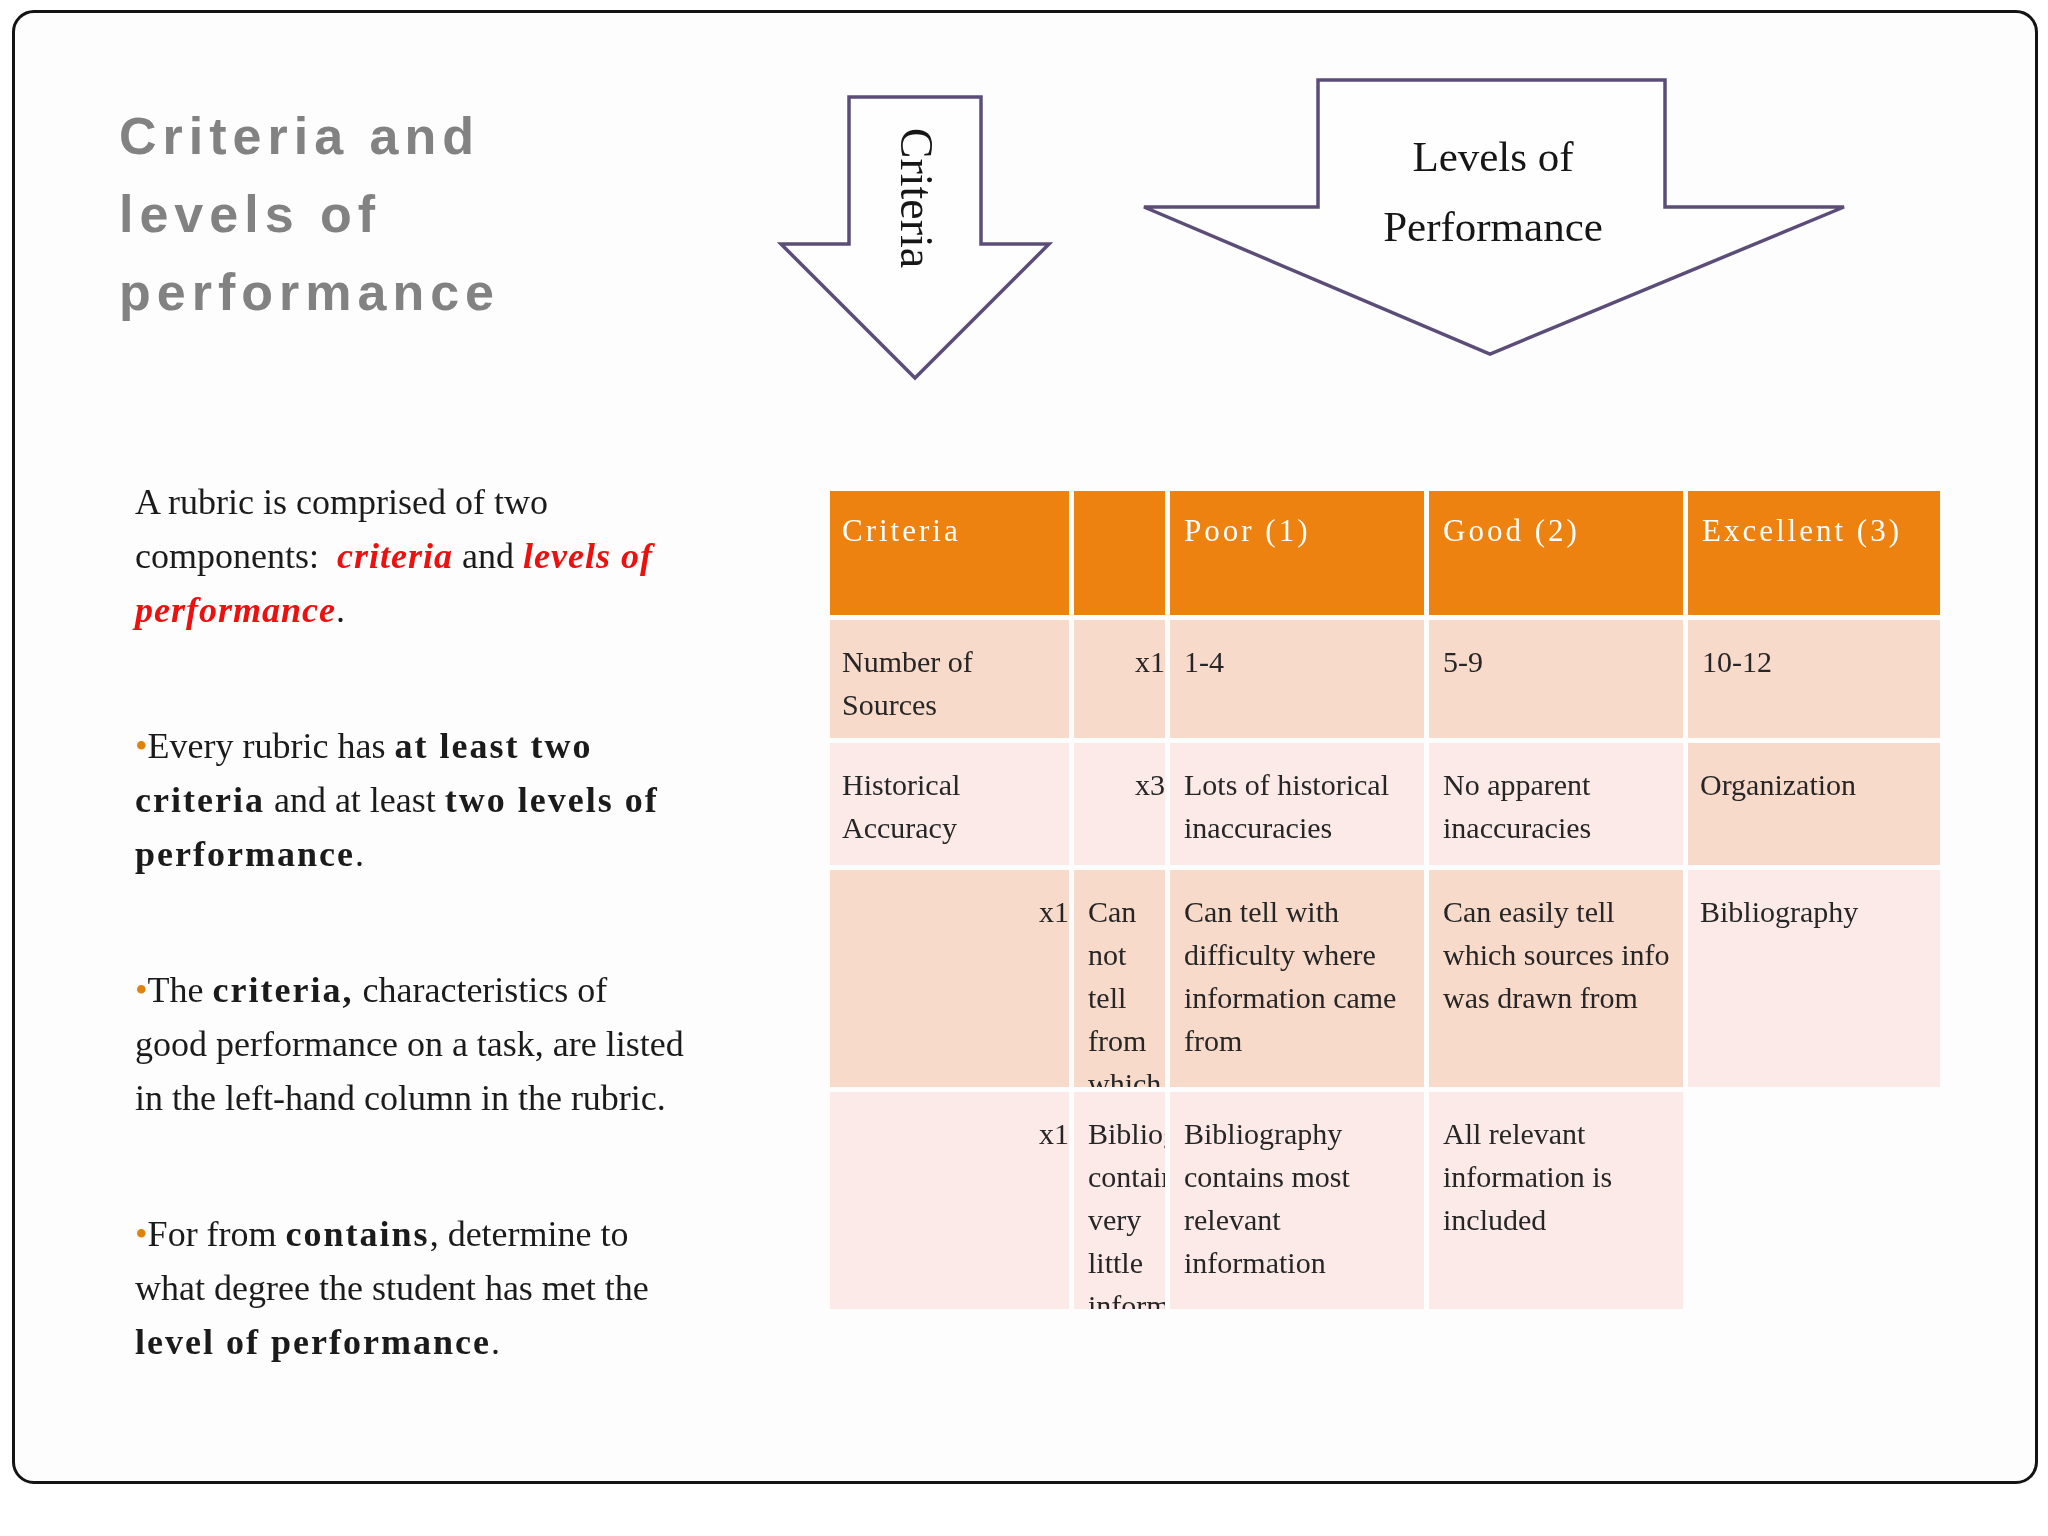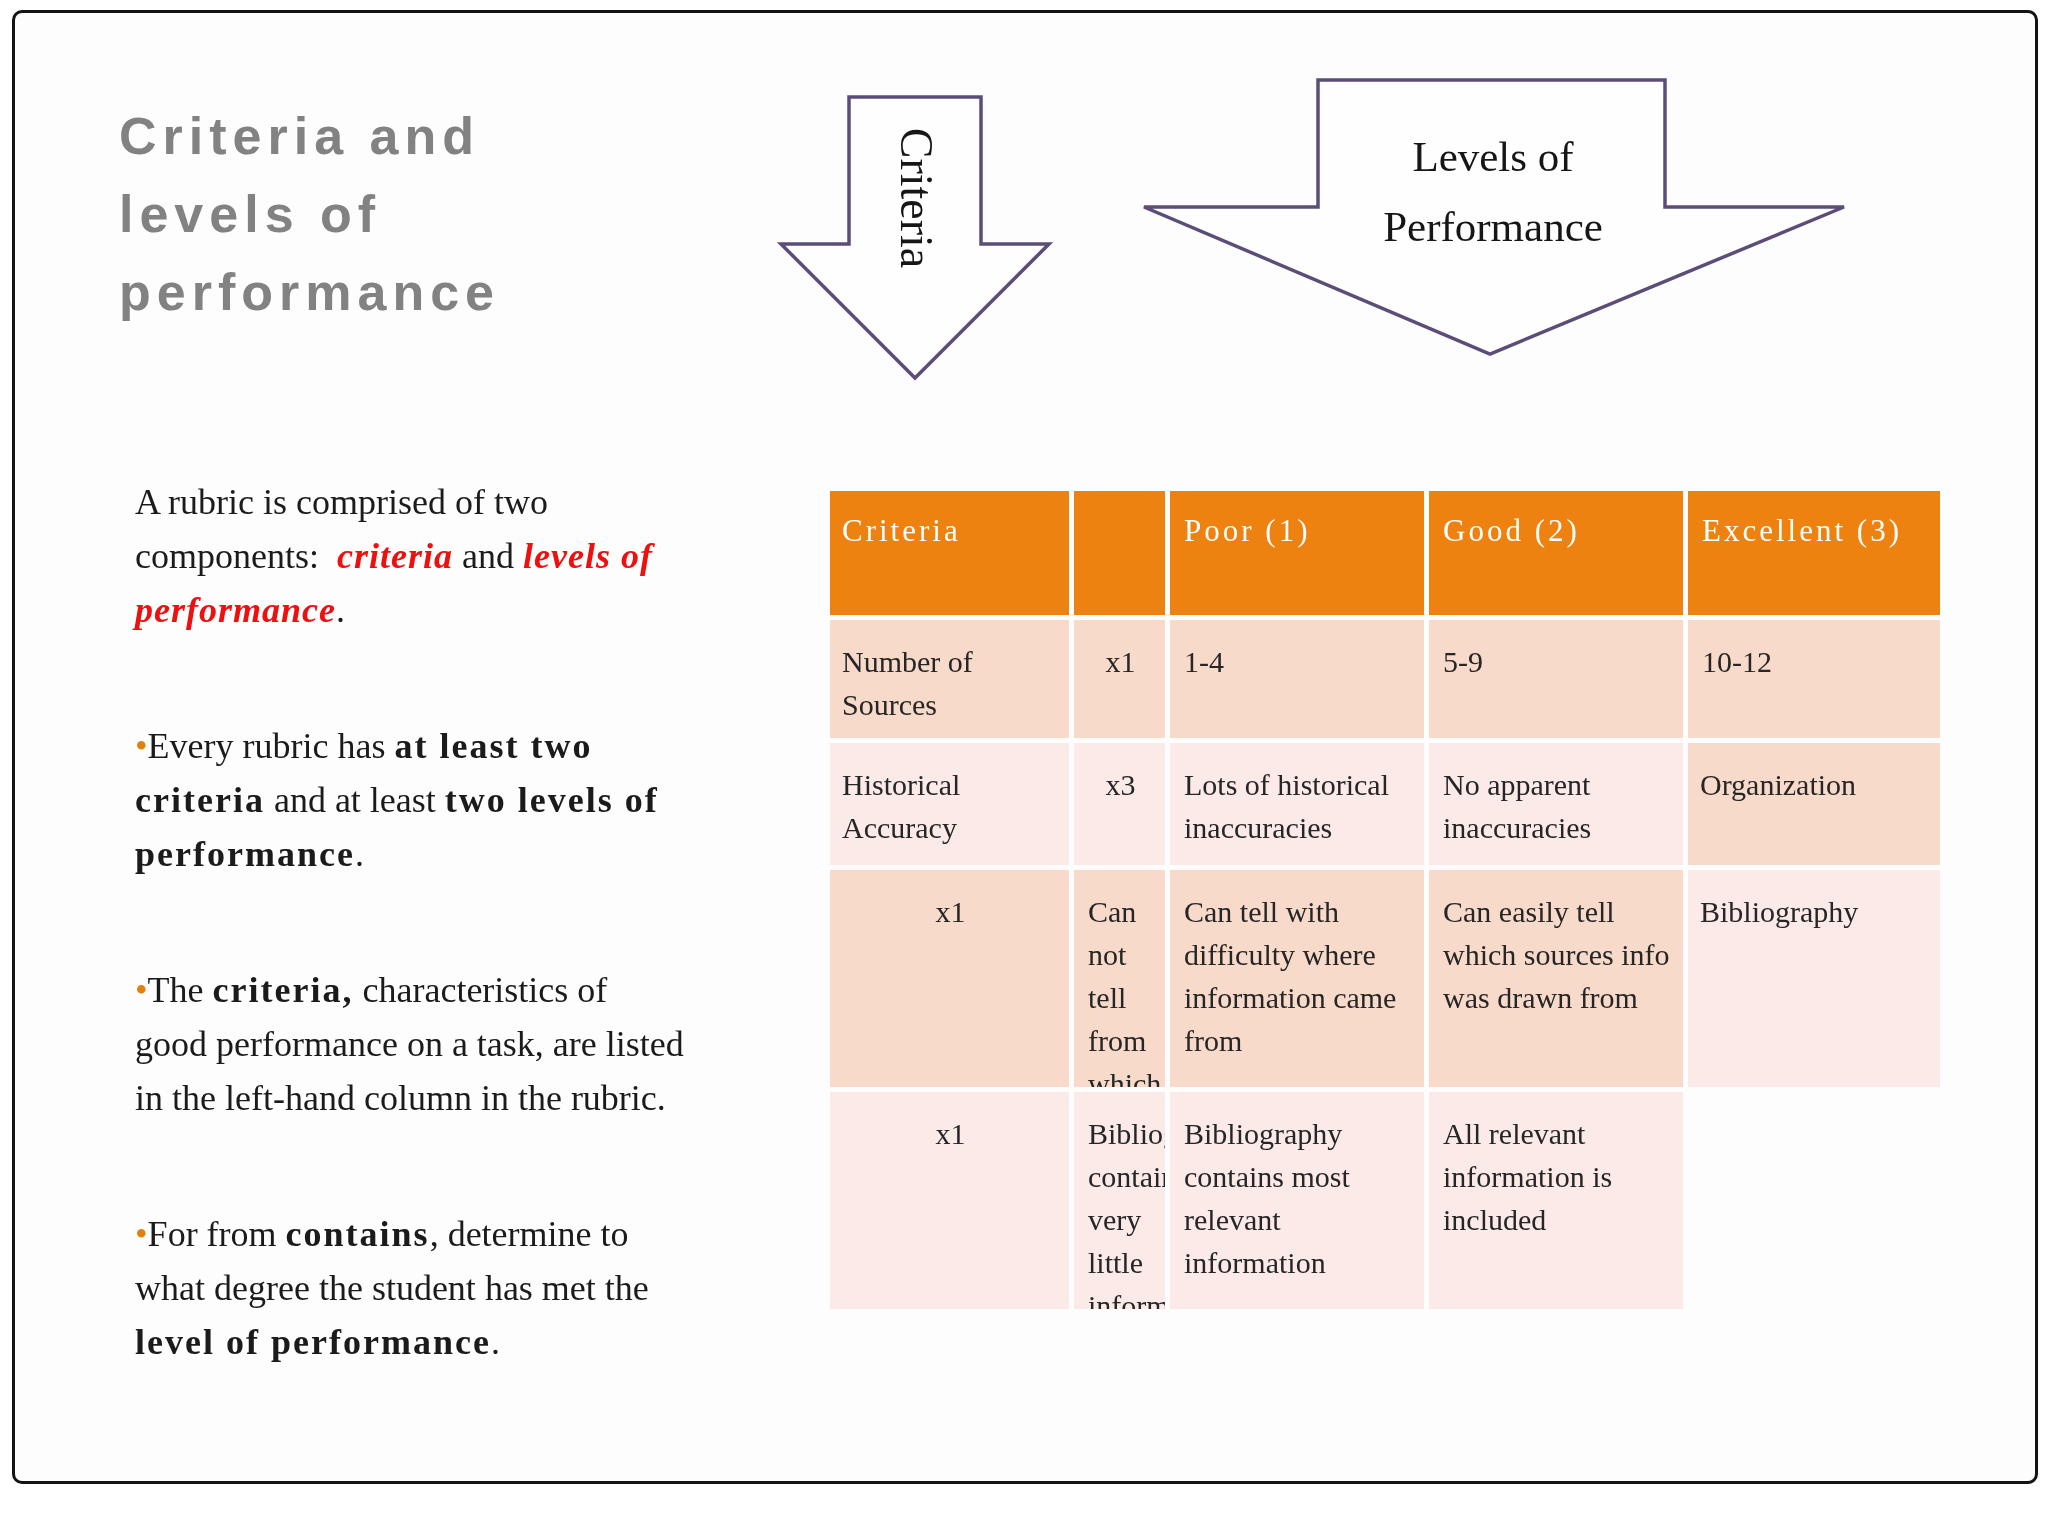--- a/index.html
+++ b/index.html
@@ -8,21 +8,21 @@
     --row-pink:#fbeae7;
     --red-accent:#ee0f0f;
     --bullet-orange:#e2820e;
     --arrow-purple:#5b4d78;
     --title-gray:#828282;
   }
   html,body{margin:0;padding:0;background:#ffffff;}
   .canvas{position:relative;width:2048px;height:1536px;background:#ffffff;overflow:hidden;
           font-family:"Liberation Serif","DejaVu Serif",serif;}
   .slide{position:absolute;left:12px;top:10px;width:2020px;height:1468px;
-         border:3px solid #141414;border-radius:10px;background:#fdfdfd;}
+         border:3px solid #141414;border-radius:22px;background:#fdfdfd;}
   .title{position:absolute;left:104px;top:84px;width:560px;
          font-family:"Liberation Sans","DejaVu Sans",sans-serif;
          font-size:52px;font-weight:bold;letter-spacing:6px;
          color:var(--title-gray);line-height:78px;white-space:pre-line;}
   .arrows{position:absolute;left:0;top:0;width:2048px;height:1536px;pointer-events:none;}
   .arrows polygon{fill:#fefefe;stroke:var(--arrow-purple);stroke-width:3.5;}
   .arrows text{font-family:"Liberation Serif","DejaVu Serif",serif;fill:#161616;}
   .arrow-label-v{font-size:46px;}
   .arrow-label-h{font-size:43px;}
   .text-col{position:absolute;left:118px;top:462px;width:700px;
@@ -33,21 +33,21 @@
   .seg-red{color:var(--red-accent);font-weight:bold;font-style:italic;letter-spacing:1px;}
   .rubric{position:absolute;left:815px;top:478px;width:1110px;
           display:grid;grid-template-columns:239px 91px 254px 254px 252px;
           grid-template-rows:124px 118px 122px 217px 217px;gap:5px;}
   .cell{box-sizing:border-box;overflow:hidden;}
   .th{background:var(--header-orange);color:#ffffff;font-size:31px;
       letter-spacing:3px;padding:22px 6px 0 12px;}
   .td{font-size:30px;line-height:43px;color:#262626;padding:20px 6px 0 12px;}
   .bg-a{background:var(--row-peach);}
   .bg-b{background:var(--row-pink);}
-  .mult{text-align:center;padding-left:2px;padding-right:0;font-family:Liberation Serif, serif;}
+  .mult{text-align:right;padding-left:2px;padding-right:0;font-family:Liberation Serif, serif;}
   .wide{padding-left:14px;}
 </style>
 </head>
 <body>
 
 <div class="canvas">
   <div class="slide">
 
     <div class="title">Criteria and
 levels of

